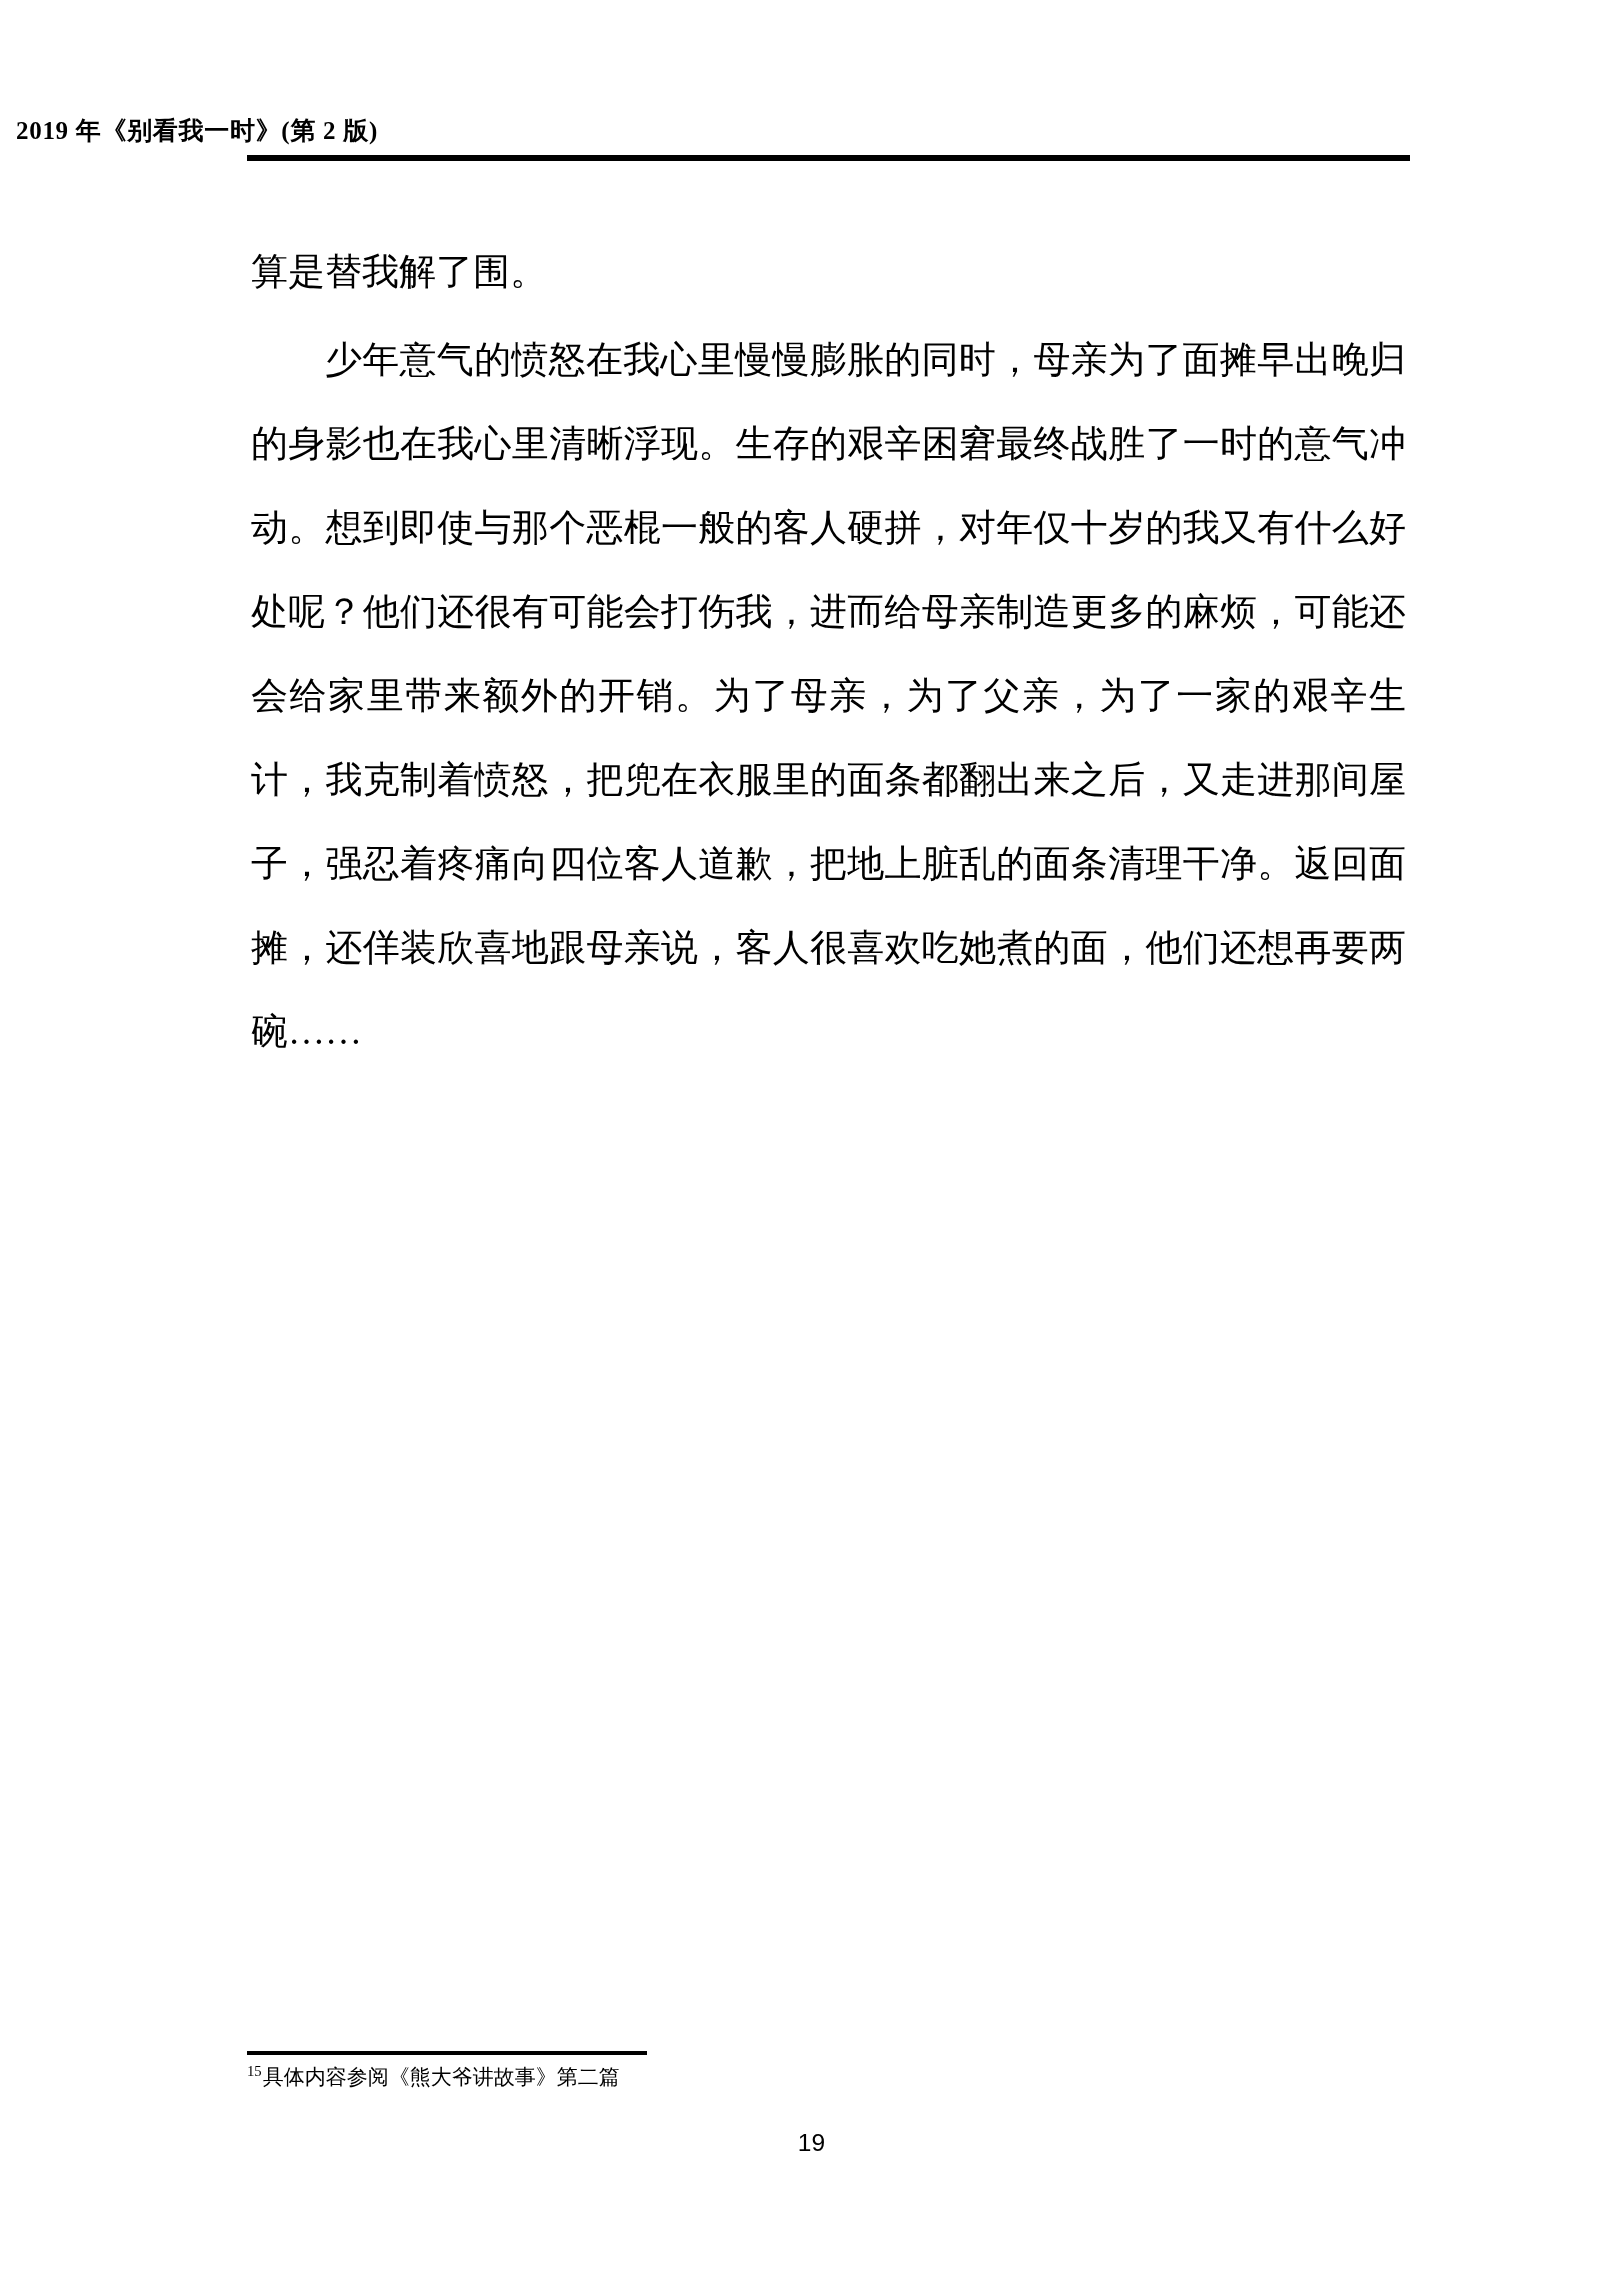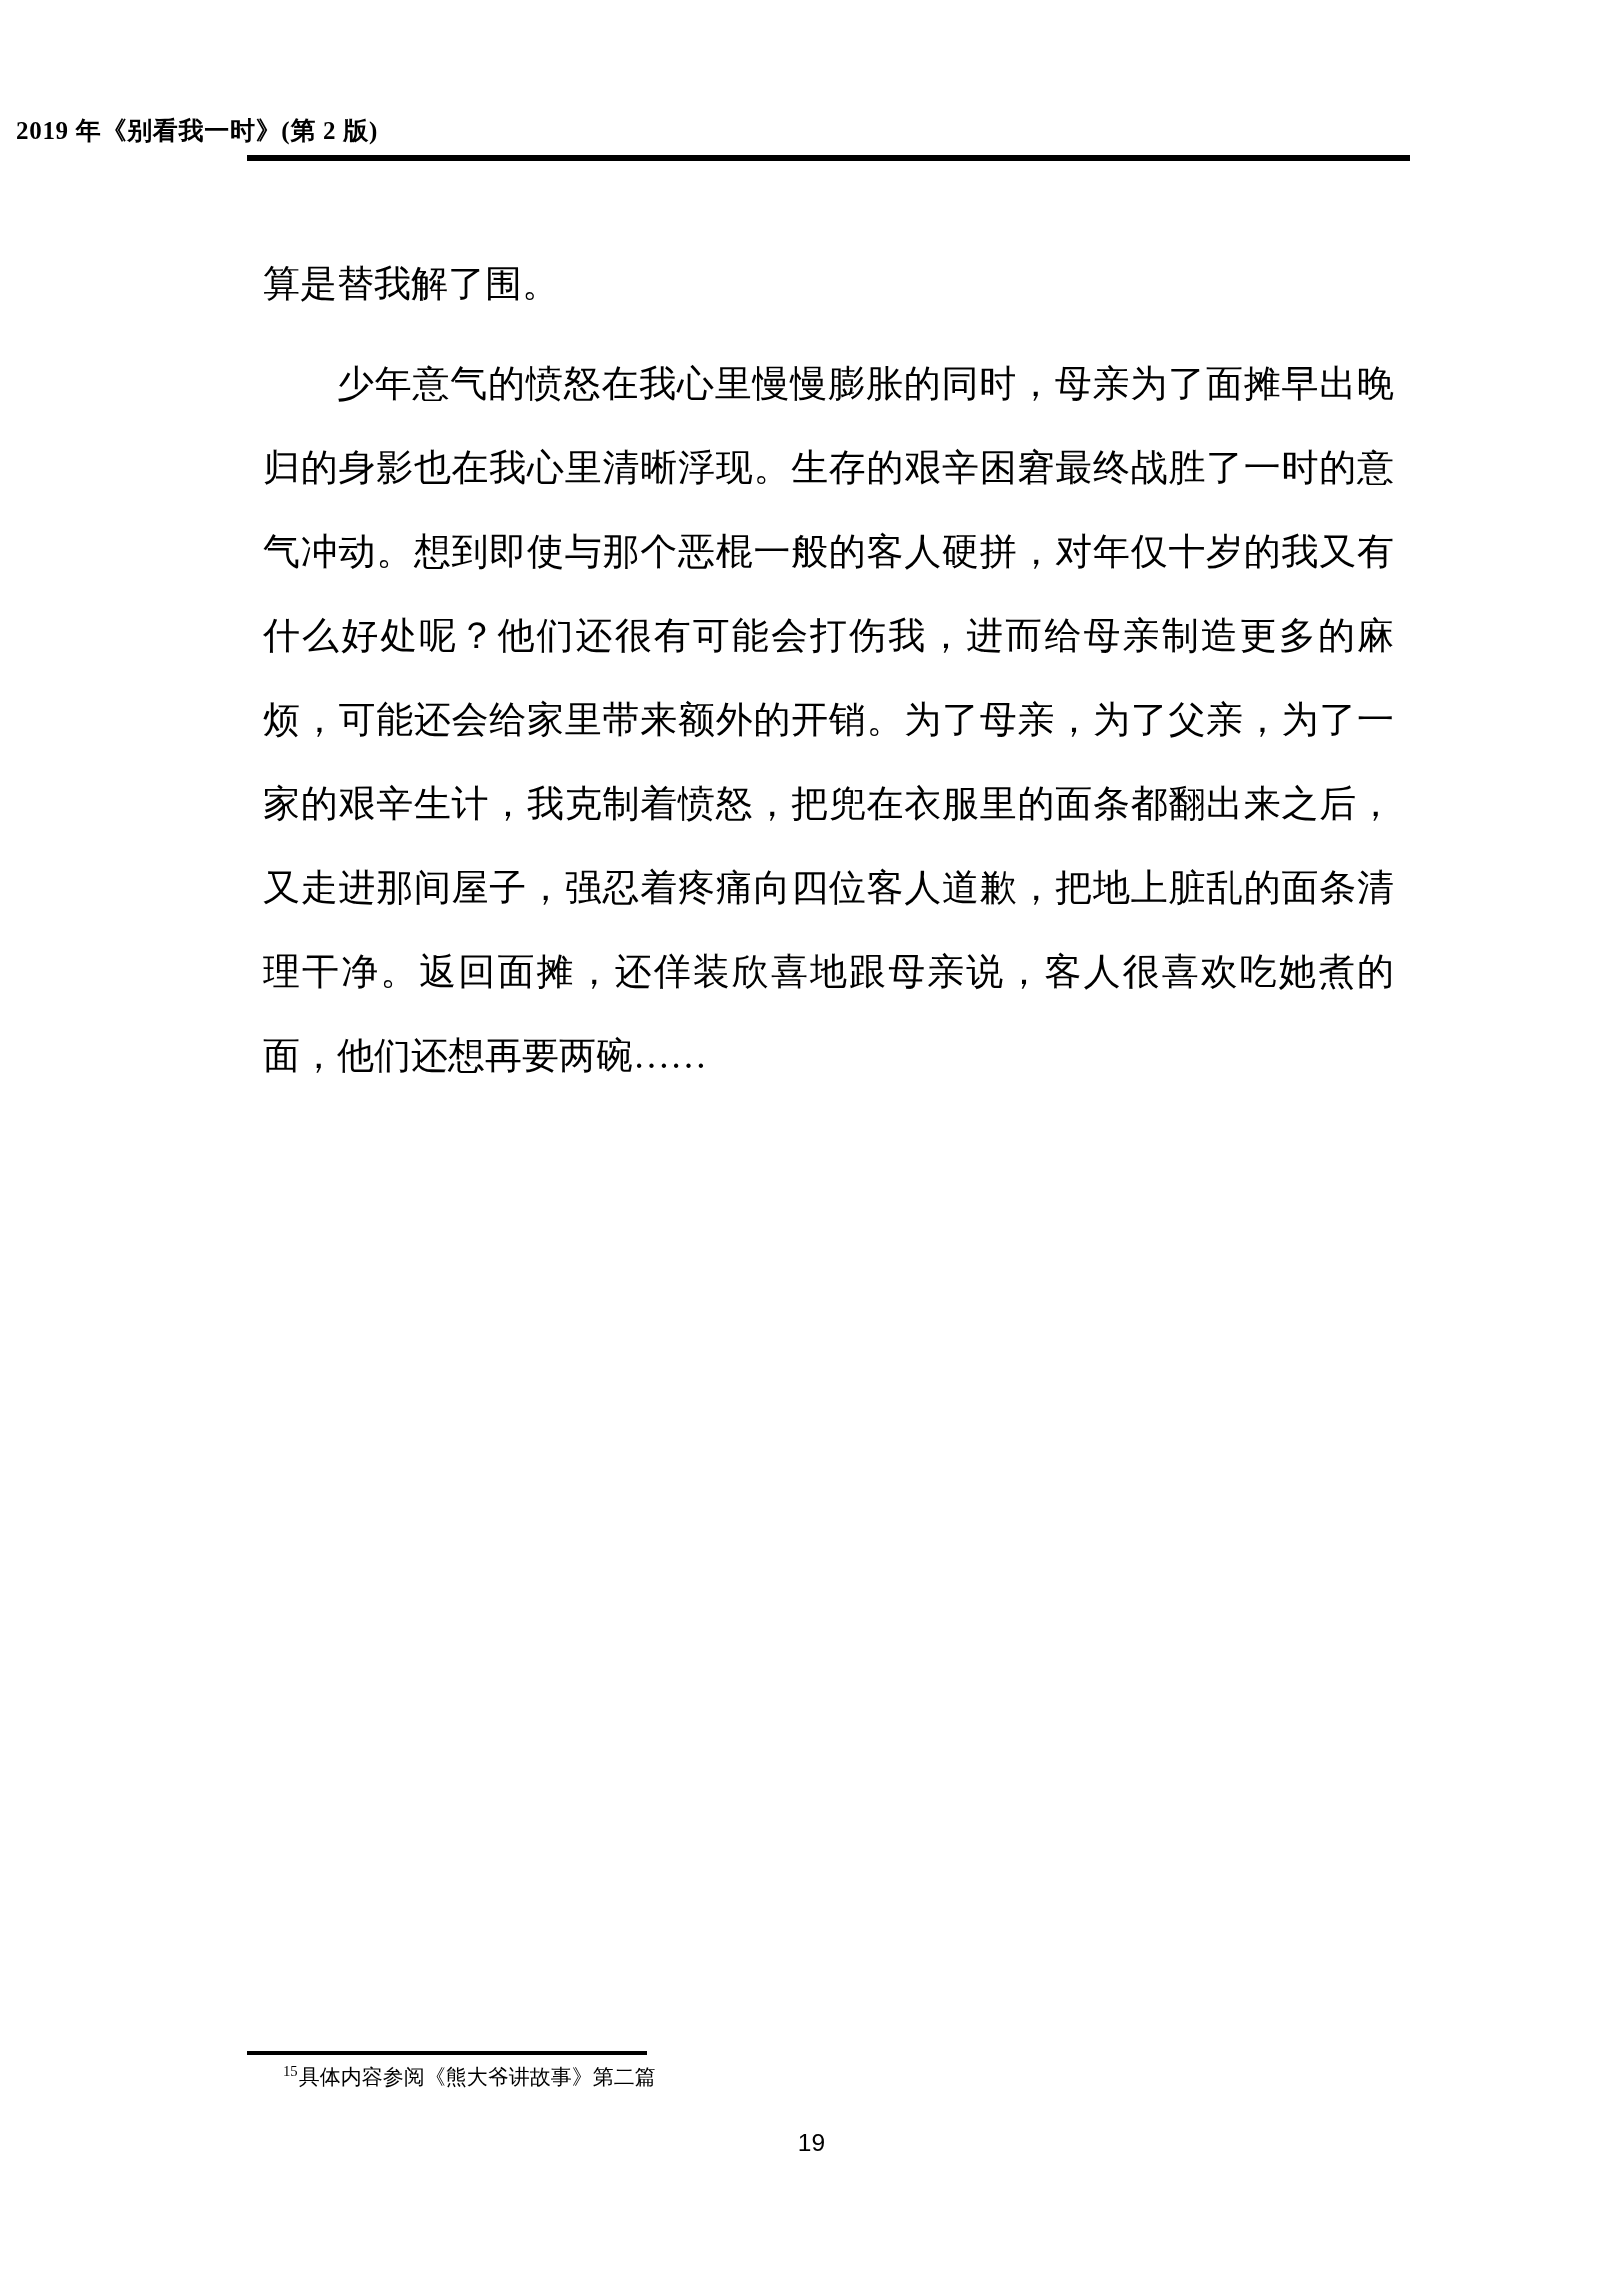--- a/index.html
+++ b/index.html
@@ -40,21 +40,21 @@
     position: absolute;
     top: 226px;
     left: 247px;
     width: 1163px;
     font-size: 37px;
     line-height: 84px;
     text-align: justify;
     text-justify: inter-character;
   }
   .para {
-    margin: 16px;
+    margin: 4px;
     padding: 0;
     text-indent: 2em;
   }
   .para.no-indent {
     text-indent: 0;
   }
   .fn-ref {
     font-size: 0.58em;
     line-height: 0;
     margin-left: 0.15em;
@@ -68,21 +68,20 @@
     height: 4.1px;
     background: var(--rule-color, #000000);
   }
   .footnote {
     position: absolute;
     top: 2062px;
     left: 247px;
     width: 1163px;
     font-size: 21px;
     line-height: 31px;
-    margin-left: 36px;
   }
   .footnote .fn-marker {
     font-size: 0.70em;
     line-height: 0;
     vertical-align: super;
     margin-right: 0.08em;
   }
   .page-number {
     position: absolute;
     top: 2128px;

